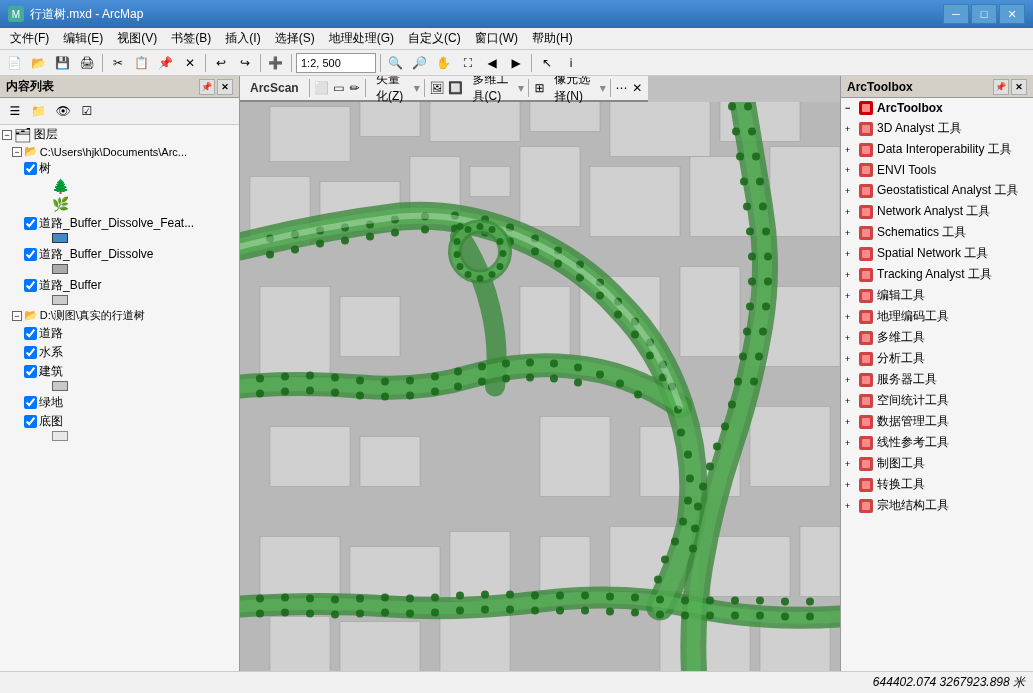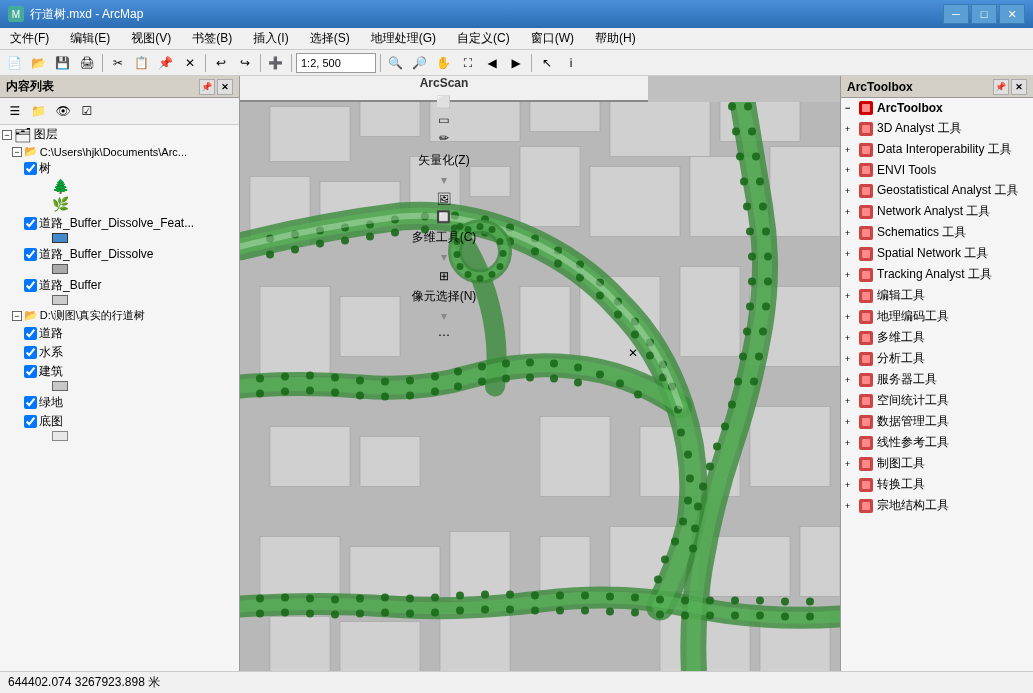--- a/index.html
+++ b/index.html
@@ -22,21 +22,21 @@
     .title-btn { width: 26px; height: 20px; background: #5a9fd4; border: 1px solid #3a7db4; color: white; font-size: 11px; display: flex; align-items: center; justify-content: center; cursor: pointer; }
 
     
     .menu-bar {
       background: #f0f0f0; 
       height: 22px;
       display: flex;
       align-items: center;
       border-bottom: 1px solid #ccc;
       padding: 0 4px;
-      gap: 9px;
+      gap: 2px;
     }
     .menu-item { padding: 2px 6px; cursor: pointer; font-size: 12px; }
 
     
     .toolbar {
       background: #f0f0f0;
       height: 26px;
       display: flex;
       align-items: center;
       border-bottom: 1px solid #ccc;
@@ -121,21 +121,20 @@
       left: 0;
       right: 192px;
       height: 26px;
       background: #f0f0f0;
       border-bottom: 2px solid #888;
       display: flex;
       align-items: center;
       gap: 2px;
       padding: 0 4px;
       z-index: 10;
-      flex-direction: column;
     }
     .arcscan-title {
       font-size: 12px;
       font-weight: bold;
       padding: 0 6px;
       color: #333;
     }
 
     
     .map-canvas {
@@ -187,23 +186,24 @@
     .toolbox-icon { width: 14px; height: 14px; background: #c00; border-radius: 2px; display: flex; align-items: center; justify-content: center; }
     .toolbox-icon-inner { width: 8px; height: 8px; background: #f88; border-radius: 1px; }
 
     
     .status-bar {
       height: 22px;
       background: #f0f0f0;
       border-top: 1px solid #ccc;
       display: flex;
       align-items: center;
-      justify-content: flex-start;
+      justify-content: flex-end;
       padding: 0 8px;
       font-size: 12px;
+      font-style: italic;
     }
   </style>
 </head>
 <body>
 
 <div class="title-bar">
   <div class="title-bar-left">
     <div class="title-bar-icon">M</div>
     <span>行道树.mxd - ArcMap</span>
   </div>

